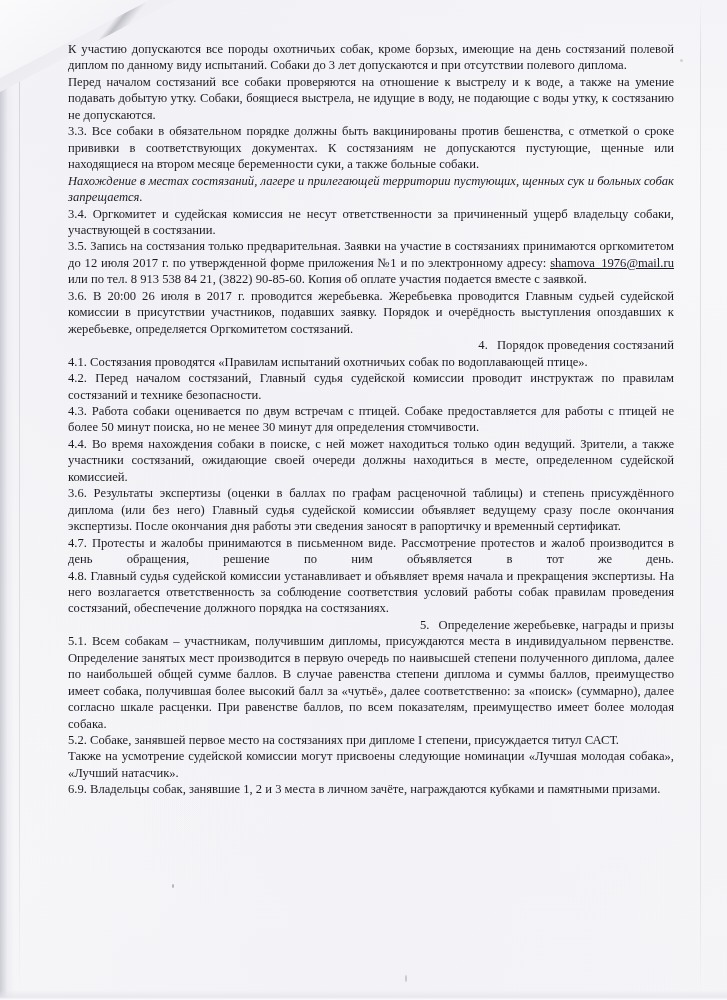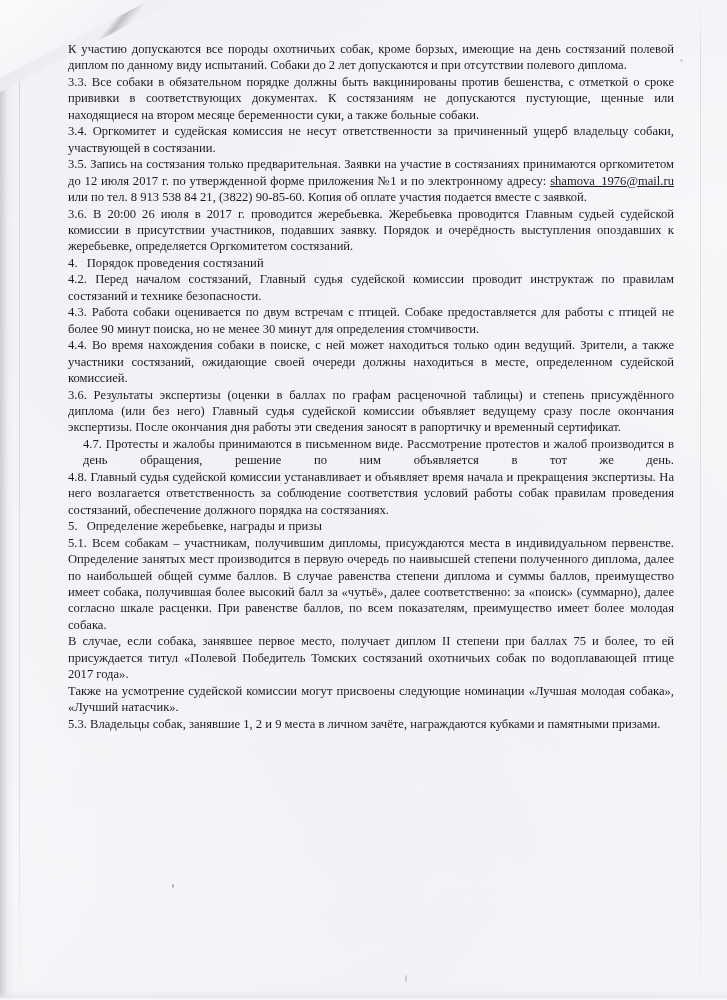--- a/index.html
+++ b/index.html
@@ -110,28 +110,28 @@
     text-align: justify;
     text-justify: inter-word;
   }
   p.para {
     margin: 0;
     text-align: justify;
     text-indent: 0;
   }
   p.para.italic { font-style: italic; }
   
-  p.stretch-last { text-align-last: justify; margin-left: 15px; }
+  p.stretch-last { text-align-last: justify; }
 
   h2.section-heading {
     margin: 0;
     font-size: 12.6px;
     font-weight: 400;
     line-height: 16.45px;
-    text-align: left;
+    text-align: right;
     letter-spacing: 0.1px;
   }
   h2.section-heading .num { margin-right: 9px; }
 
   .gap-before { margin-top: 9px; }
 
   a.maillink {
     color: #1b1b22;
     text-decoration: underline;
     text-underline-offset: 1px;
@@ -155,59 +155,62 @@
     <div class="crease"></div>
     <div class="flap"></div>
   </div>
 
   <div class="speck" style="left:680px; top:59px; width:3px; height:3px; opacity:.55;"></div>
   <div class="speck" style="left:172px; top:884px; width:2px; height:4px; opacity:.5; background:#6d6a78;"></div>
   <div class="speck" style="left:405px; top:975px; width:2px; height:7px; opacity:.4; background:#8d8a96;"></div>
 
   <div id="doc-body">
 
-    <p class="para">К участию допускаются все породы охотничьих собак, кроме борзых, имеющие на день состязаний полевой диплом по данному виду испытаний. Собаки до 2 лет допускаются и при отсутствии полевого диплома.</p>
-
+    <p class="para">К участию допускаются все породы охотничьих собак, кроме борзых, имеющие на день состязаний полевой диплом по данному виду испытаний. Собаки до 3 лет допускаются и при отсутствии полевого диплома.</p>
+
+    <p class="para">Перед началом состязаний все собаки проверяются на отношение к выстрелу и к воде, а также на умение подавать добытую утку. Собаки, боящиеся выстрела, не идущие в воду, не подающие с воды утку, к состязанию не допускаются.</p>
 
     <p class="para">3.3. Все собаки в обязательном порядке должны быть вакцинированы против бешенства, с отметкой о сроке прививки в соответствующих документах. К состязаниям не допускаются пустующие, щенные или находящиеся на втором месяце беременности суки, а также больные собаки.</p>
 
+    <p class="para italic">Нахождение в местах состязаний, лагере и прилегающей территории пустующих, щенных сук и больных собак запрещается.</p>
 
     <p class="para">3.4. Оргкомитет и судейская комиссия не несут ответственности за причиненный ущерб владельцу собаки, участвующей в состязании.</p>
 
     <p class="para"><span>3.5. Запись на состязания только предварительная. Заявки на участие в состязаниях принимаются оргкомитетом до 12 июля 2017 г. по утвержденной форме приложения №1 и по электронному адресу: </span><a class="maillink" href="#">shamova_1976@mail.ru</a><span>  или по тел. 8 913 538 84 21, (3822)  90-85-60. Копия об оплате участия подается вместе с заявкой.</span></p>
 
     <p class="para">3.6. В 20:00 26 июля в 2017 г. проводится жеребьевка. Жеребьевка проводится Главным судьей судейской комиссии в присутствии участников, подавших заявку. Порядок и очерёдность выступления опоздавших к жеребьевке, определяется Оргкомитетом состязаний.</p>
 
     <h2 class="section-heading gap-before">
       <span class="num">4.</span><span>Порядок проведения состязаний</span>
     </h2>
 
+    <p class="para">4.1. Состязания проводятся «Правилам испытаний охотничьих собак по водоплавающей птице».</p>
 
     <p class="para">4.2. Перед началом состязаний, Главный судья судейской комиссии проводит инструктаж по правилам состязаний и технике безопасности.</p>
 
-    <p class="para">4.3. Работа собаки оценивается по двум встречам с птицей. Собаке предоставляется для работы с птицей не более 90 минут поиска, но не менее 30 минут для определения стомчивости.</p>
+    <p class="para">4.3. Работа собаки оценивается по двум встречам с птицей. Собаке предоставляется для работы с птицей не более 50 минут поиска, но не менее 30 минут для определения стомчивости.</p>
 
     <p class="para">4.4. Во время нахождения собаки в поиске, с ней может находиться только один ведущий. Зрители, а также участники состязаний, ожидающие своей очереди должны находиться в месте, определенном судейской комиссией.</p>
 
 
     <p class="para">3.6. Результаты экспертизы (оценки в баллах по графам расценочной таблицы) и степень присуждённого диплома (или без него) Главный судья судейской комиссии объявляет ведущему сразу после окончания экспертизы. После окончания дня работы эти сведения заносят в рапортичку и временный сертификат.</p>
 
     <p class="para stretch-last">4.7. Протесты и жалобы принимаются в письменном виде. Рассмотрение протестов и жалоб производится в день обращения, решение по ним объявляется в тот же день.</p>
 
     <p class="para">4.8. Главный судья судейской комиссии устанавливает и объявляет время начала и прекращения экспертизы. На него возлагается ответственность за соблюдение соответствия условий работы собак правилам проведения состязаний, обеспечение должного порядка на состязаниях.</p>
 
     <h2 class="section-heading gap-before">
       <span class="num">5.</span><span>Определение жеребьевке, награды и призы</span>
     </h2>
 
     <p class="para">5.1. Всем собакам – участникам, получившим дипломы, присуждаются места в индивидуальном первенстве. Определение занятых мест производится в первую очередь по наивысшей степени полученного диплома, далее по наибольшей общей сумме баллов. В случае равенства степени диплома и суммы баллов, преимущество имеет собака, получившая более высокий балл за «чутьё», далее соответственно: за «поиск» (суммарно), далее согласно шкале расценки. При равенстве баллов, по всем показателям, преимущество имеет более молодая собака.</p>
 
-
-    <p class="para">В случае, если собака, занявшее первое место, получает диплом II степени  при баллах 75 и более, то ей присуждается титул «Полевой Победитель Томских состязаний  охотничьих собак по водоплавающей птице  2017 года».</p>
+    <p class="para">5.2. Собаке, занявшей первое место на состязаниях при дипломе I степени, присуждается титул САСТ.</p>
+
 
     <p class="para">Также на усмотрение судейской комиссии могут присвоены следующие номинации «Лучшая молодая собака», «Лучший натасчик».</p>
 
-    <p class="para">5.3. Владельцы собак, занявшие 1, 2 и 9 места в личном зачёте, награждаются кубками и памятными призами.</p>
+    <p class="para">6.9. Владельцы собак, занявшие 1, 2 и 3 места в личном зачёте, награждаются кубками и памятными призами.</p>
 
   </div>
 
   <div id="edge-shadow-bottom"></div>
 </div>
 
 </body></html>

